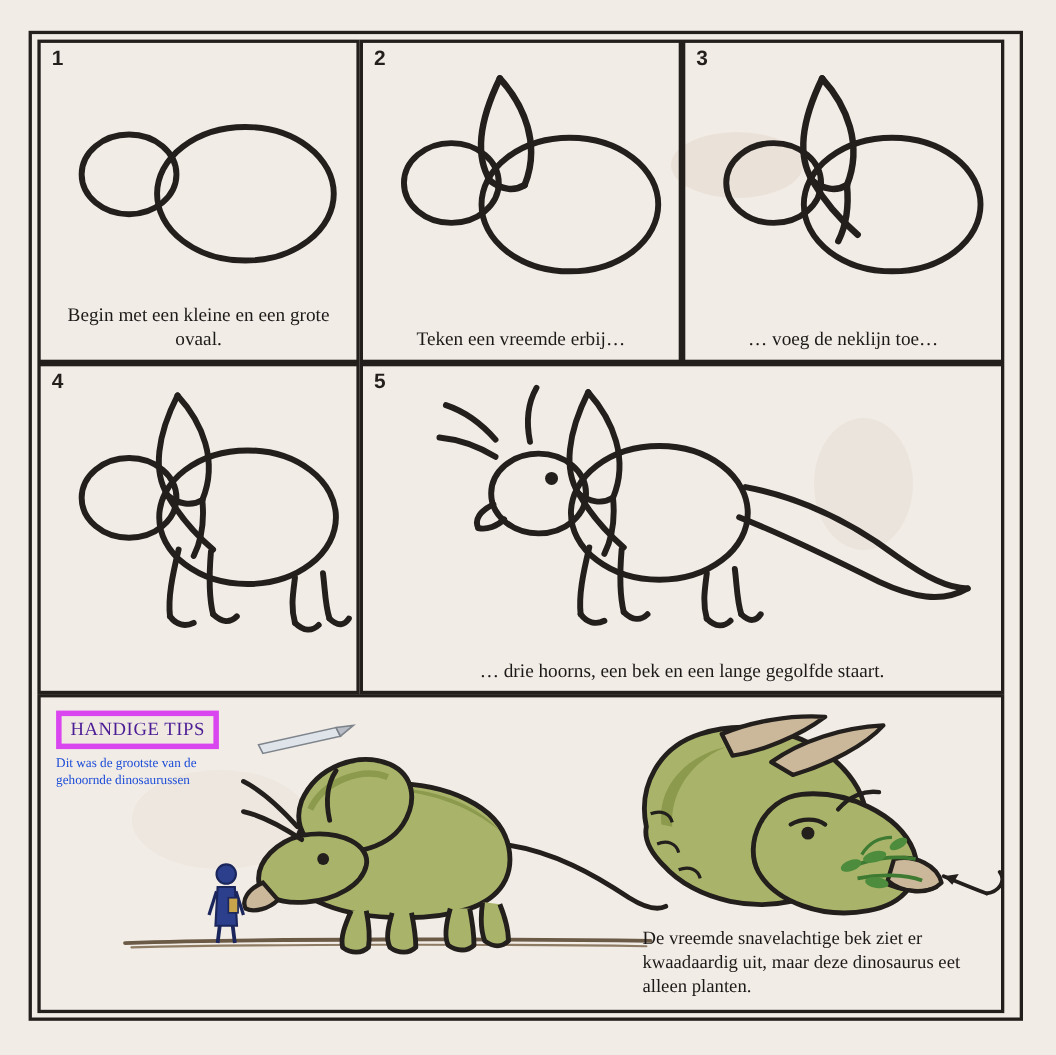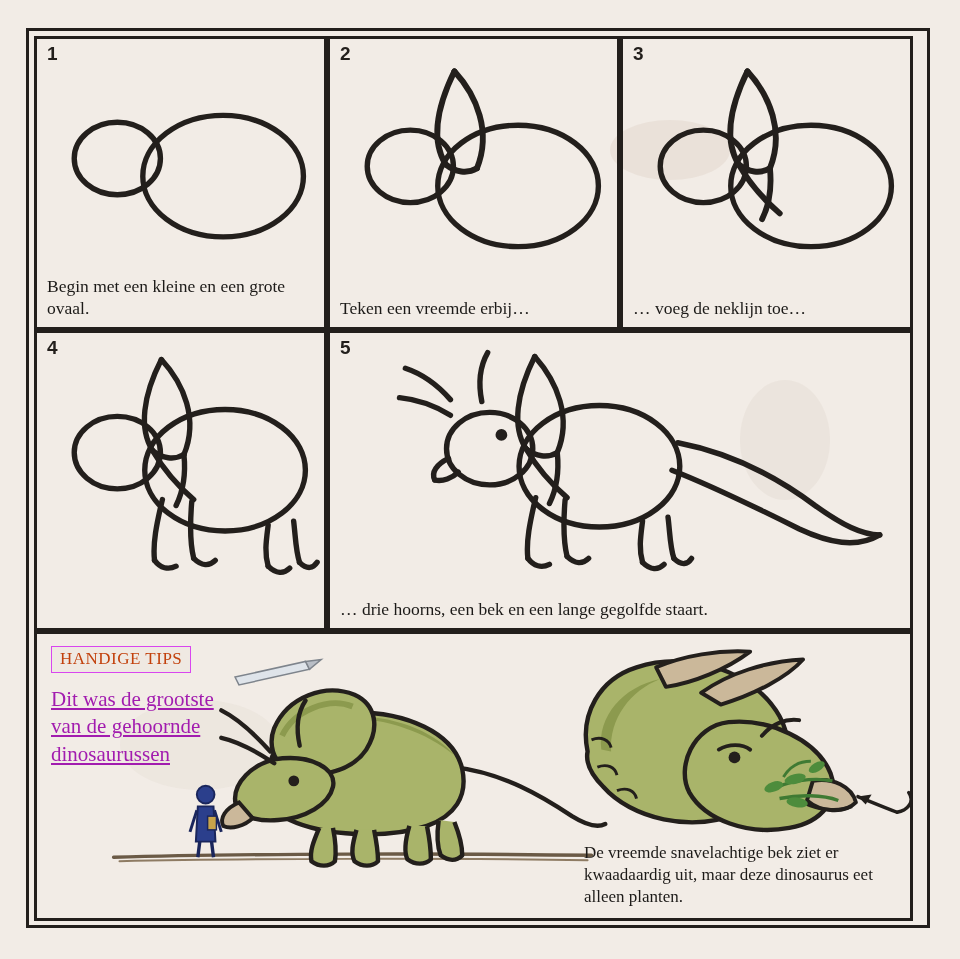--- a/index.html
+++ b/index.html
@@ -46,56 +46,56 @@
     font-family: "Liberation Sans", sans-serif;
     font-weight: bold;
     font-size: 19px;
     color: #231f1c;
   }
   .caption {
     position: absolute;
     left: 0;
     right: 0;
     bottom: 8px;
+    text-align: center;
     font-size: 17.5px;
     color: #1c1a18;
     line-height: 1.22;
     padding: 0 10px;
     box-sizing: border-box;
     margin-top: 44px;
   }
   .art {
     position: absolute;
     left: 0;
     top: 0;
     width: 100%;
     height: 100%;
   }
   
   #tips-title {
     position: absolute;
     left: 14px;
     top: 12px;
-    border: 1px solid #d946ef;
+    border: 5px solid #d946ef;
     padding: 2px 8px 3px 8px;
     font-family: "Liberation Serif", serif;
     font-size: 17px;
     letter-spacing: 0.5px;
-    color: #c2410c;
+    color: #4c1d95;
     background: #efe9e2;
   }
   #tips-left-text {
     position: absolute;
     left: 14px;
     top: 52px;
     width: 180px;
-    font-size: 21px;
+    font-size: 12px;
     line-height: 1.30;
-    color: #a21caf;
-    text-decoration: underline;
+    color: #1d4ed8;
   }
   #tips-right-text {
     position: absolute;
     right: 16px;
     bottom: 10px;
     width: 310px;
     text-align: left;
     font-size: 17px;
     line-height: 1.30;
     color: #1c1a18;

